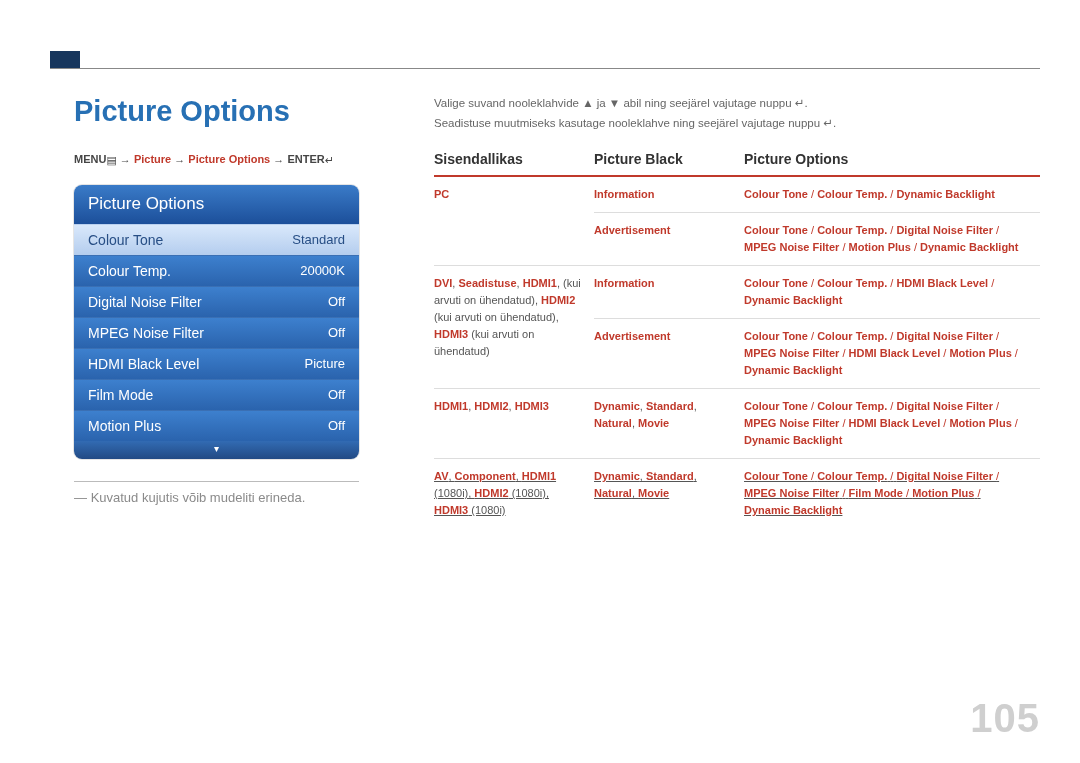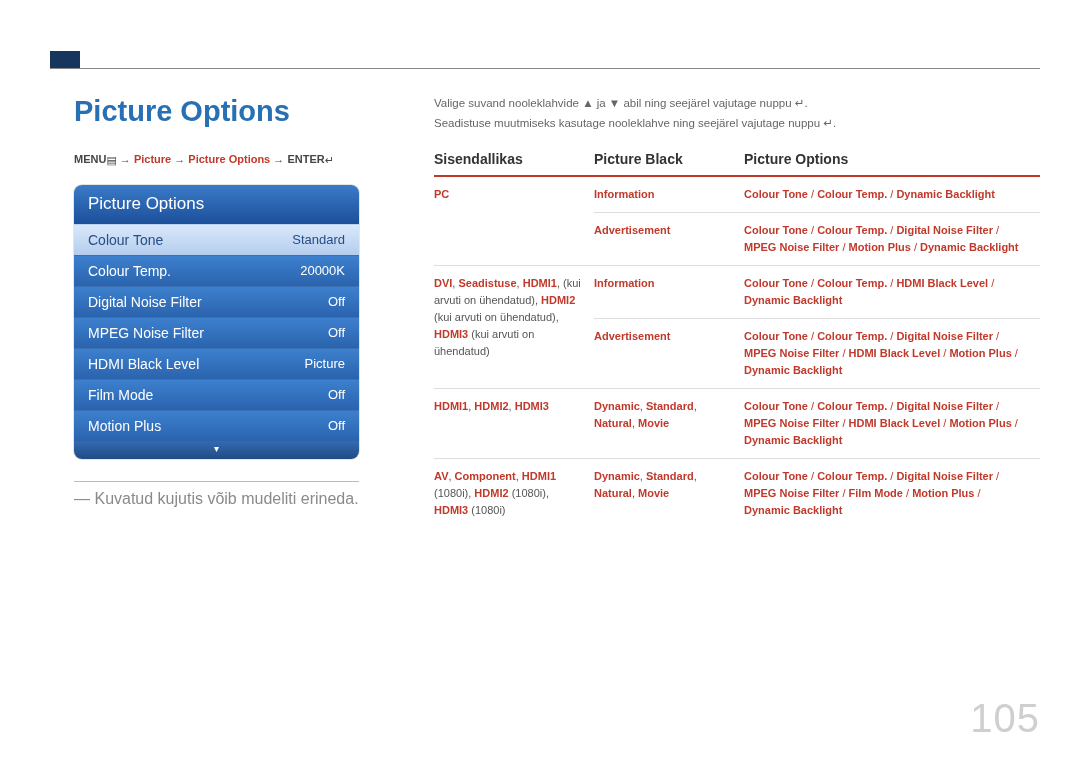--- a/index.html
+++ b/index.html
@@ -95,21 +95,21 @@
     color: #fff;
     font-size: 10px;
     line-height: 16px;
   }
   .left-divider {
     border-top: 1px solid #bbb;
     margin: 22px 0 8px;
     width: 285px;
   }
   .footnote {
-    font-size: 16px;
+    font-size: 13px;
     color: #8a8a8a;
   }
   .footnote::before { content: "― "; }
 
   
   .instr {
     font-size: 11.5px;
     color: #666;
     line-height: 1.5;
     margin-bottom: 3px;
@@ -132,33 +132,33 @@
     vertical-align: bottom;
   }
   .tbl td {
     padding: 9px 12px 9px 0;
     border-bottom: 1px solid #ddd;
     vertical-align: top;
     line-height: 1.55;
     color: #555;
     margin-left: 12px;
   }
-  .tbl tr:last-child td { border-bottom: none; }
+  .tbl tr:last-child td { border-bottom: none; text-decoration: underline; }
   .tbl .c1 { width: 160px; }
   .tbl .c2 { width: 150px; }
   .red { color: #c0392b; font-weight: bold; }
   .slash { color: #c0392b; font-weight: normal; }
 
   .page-number {
     position: absolute;
     bottom: 22px;
     right: 40px;
     font-size: 40px;
     color: #cfcfcf;
-    font-weight: 400;
+    font-weight: 700;
     letter-spacing: 1px;
   }
 </style>
 </head>
 <body>
 
 <div class="accent-block"></div>
 <div class="top-rule"></div>
 
 <div class="page">

